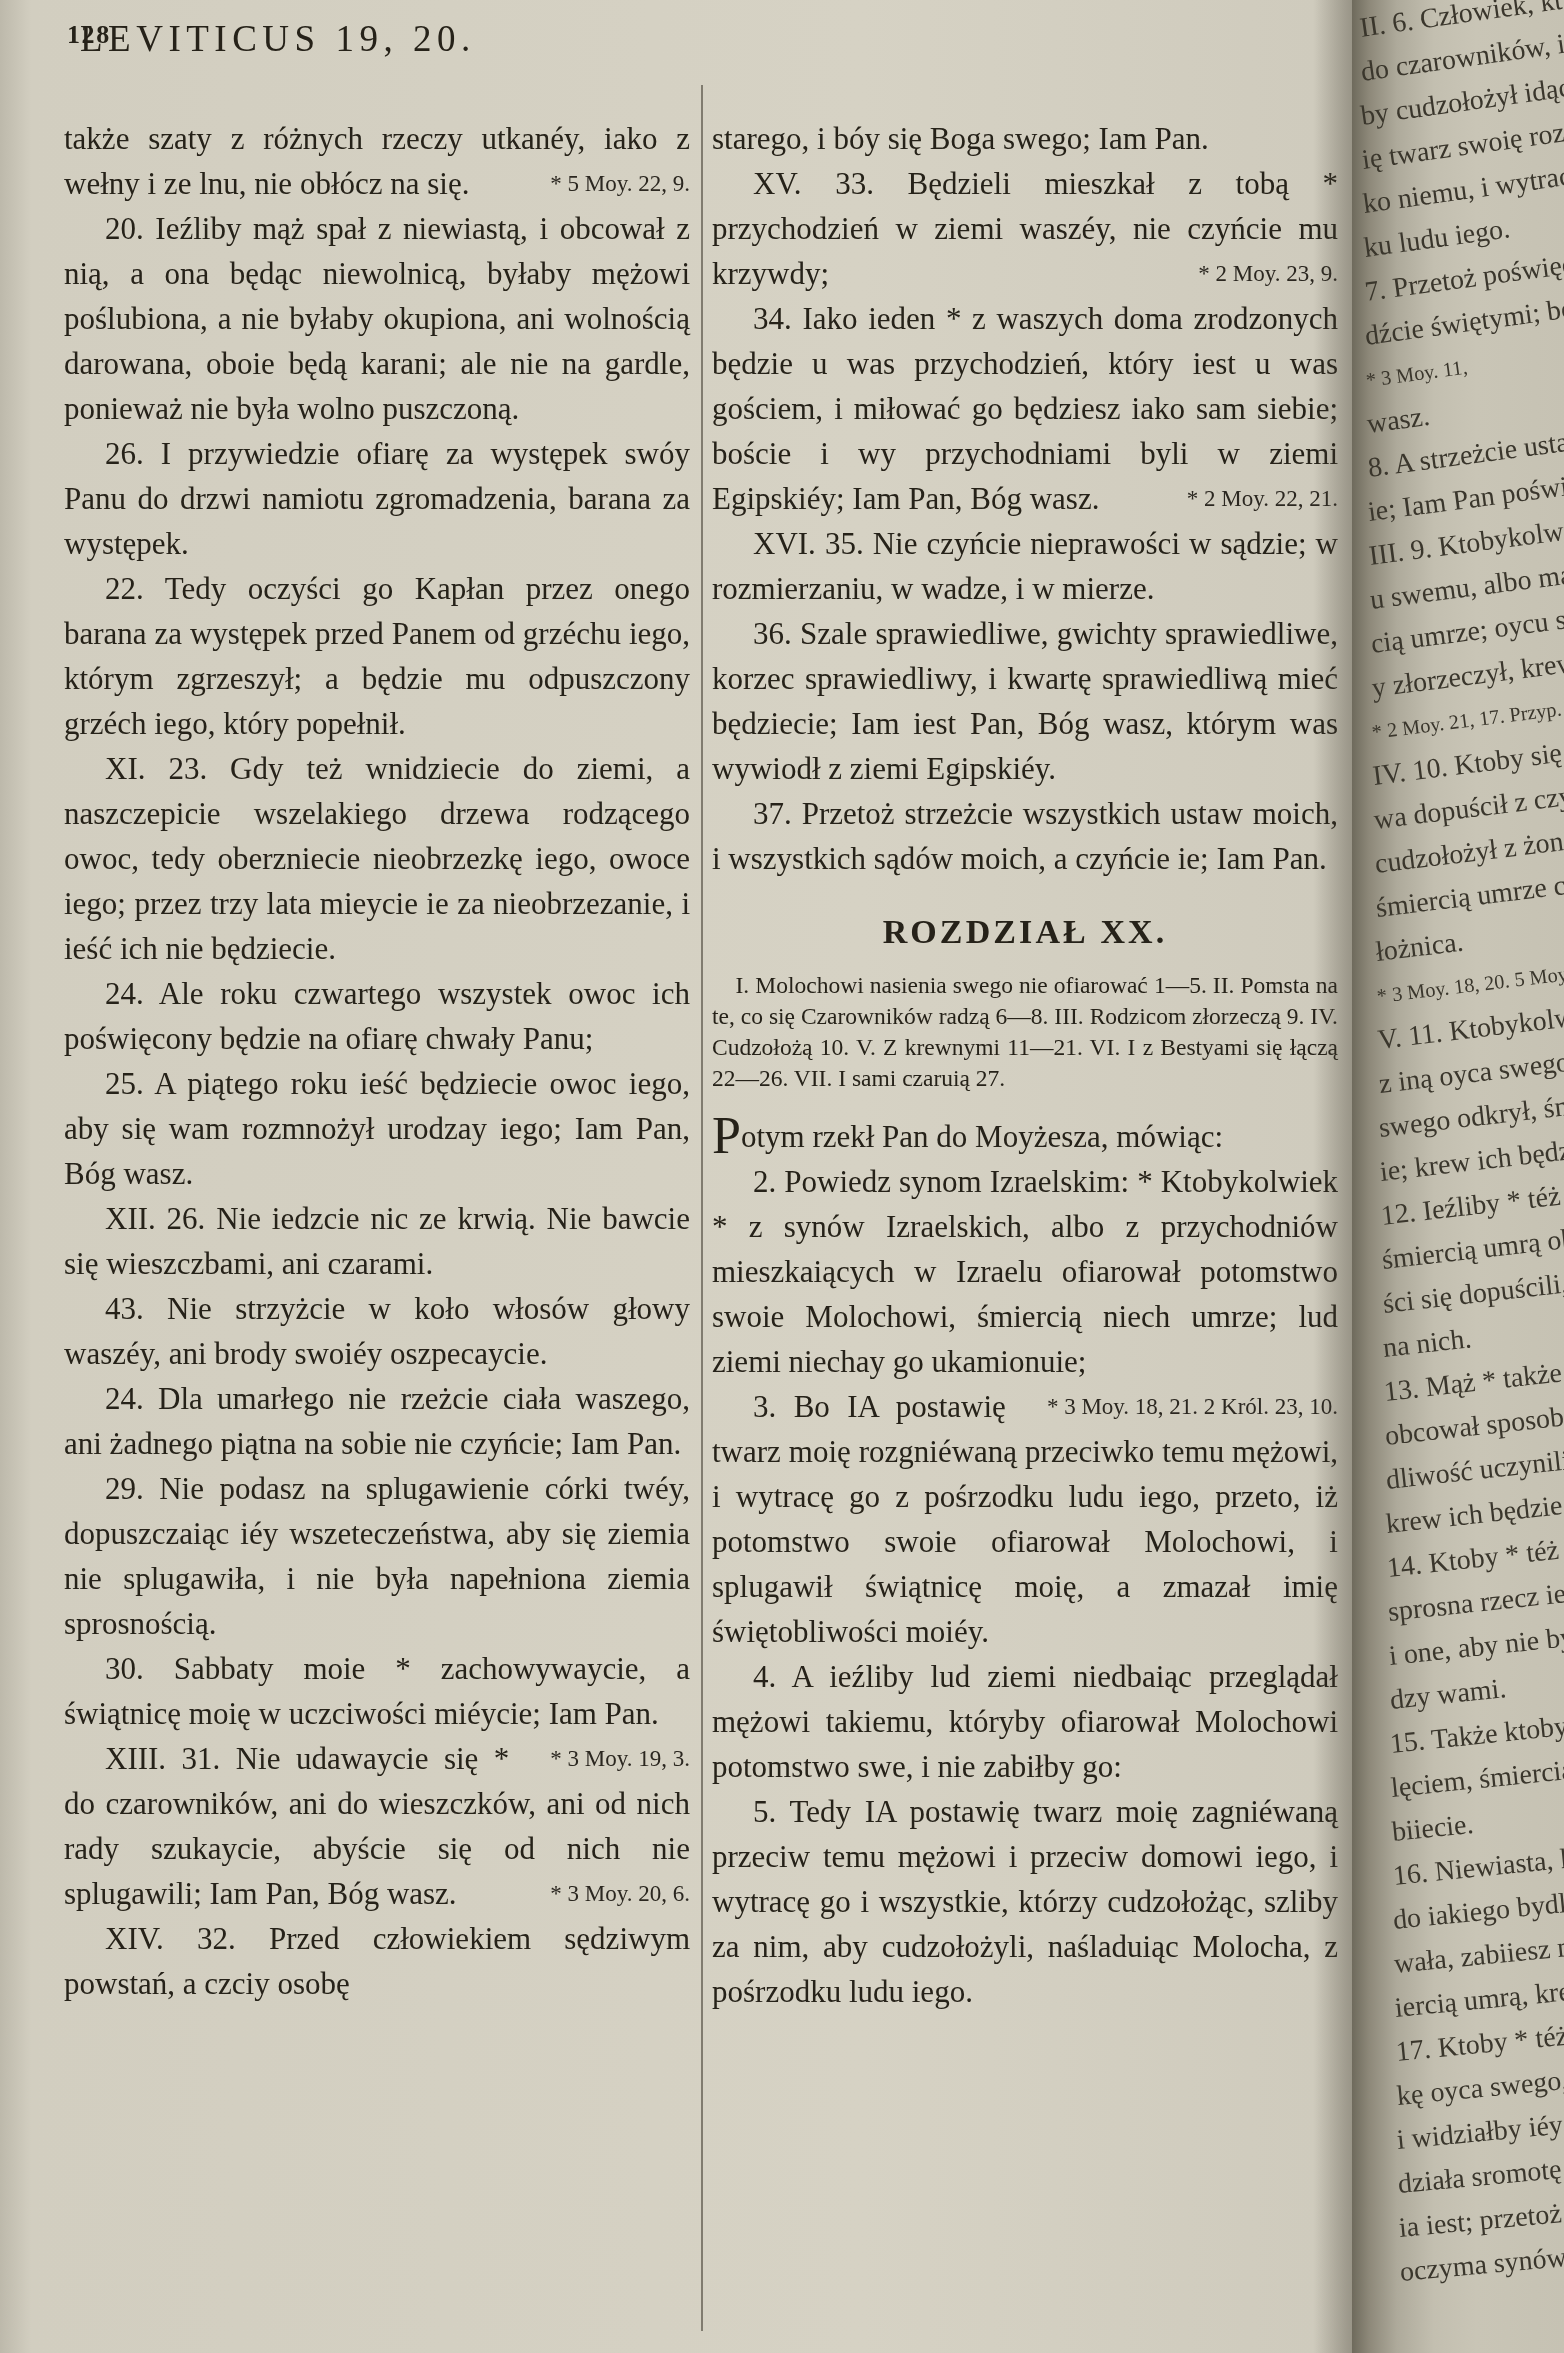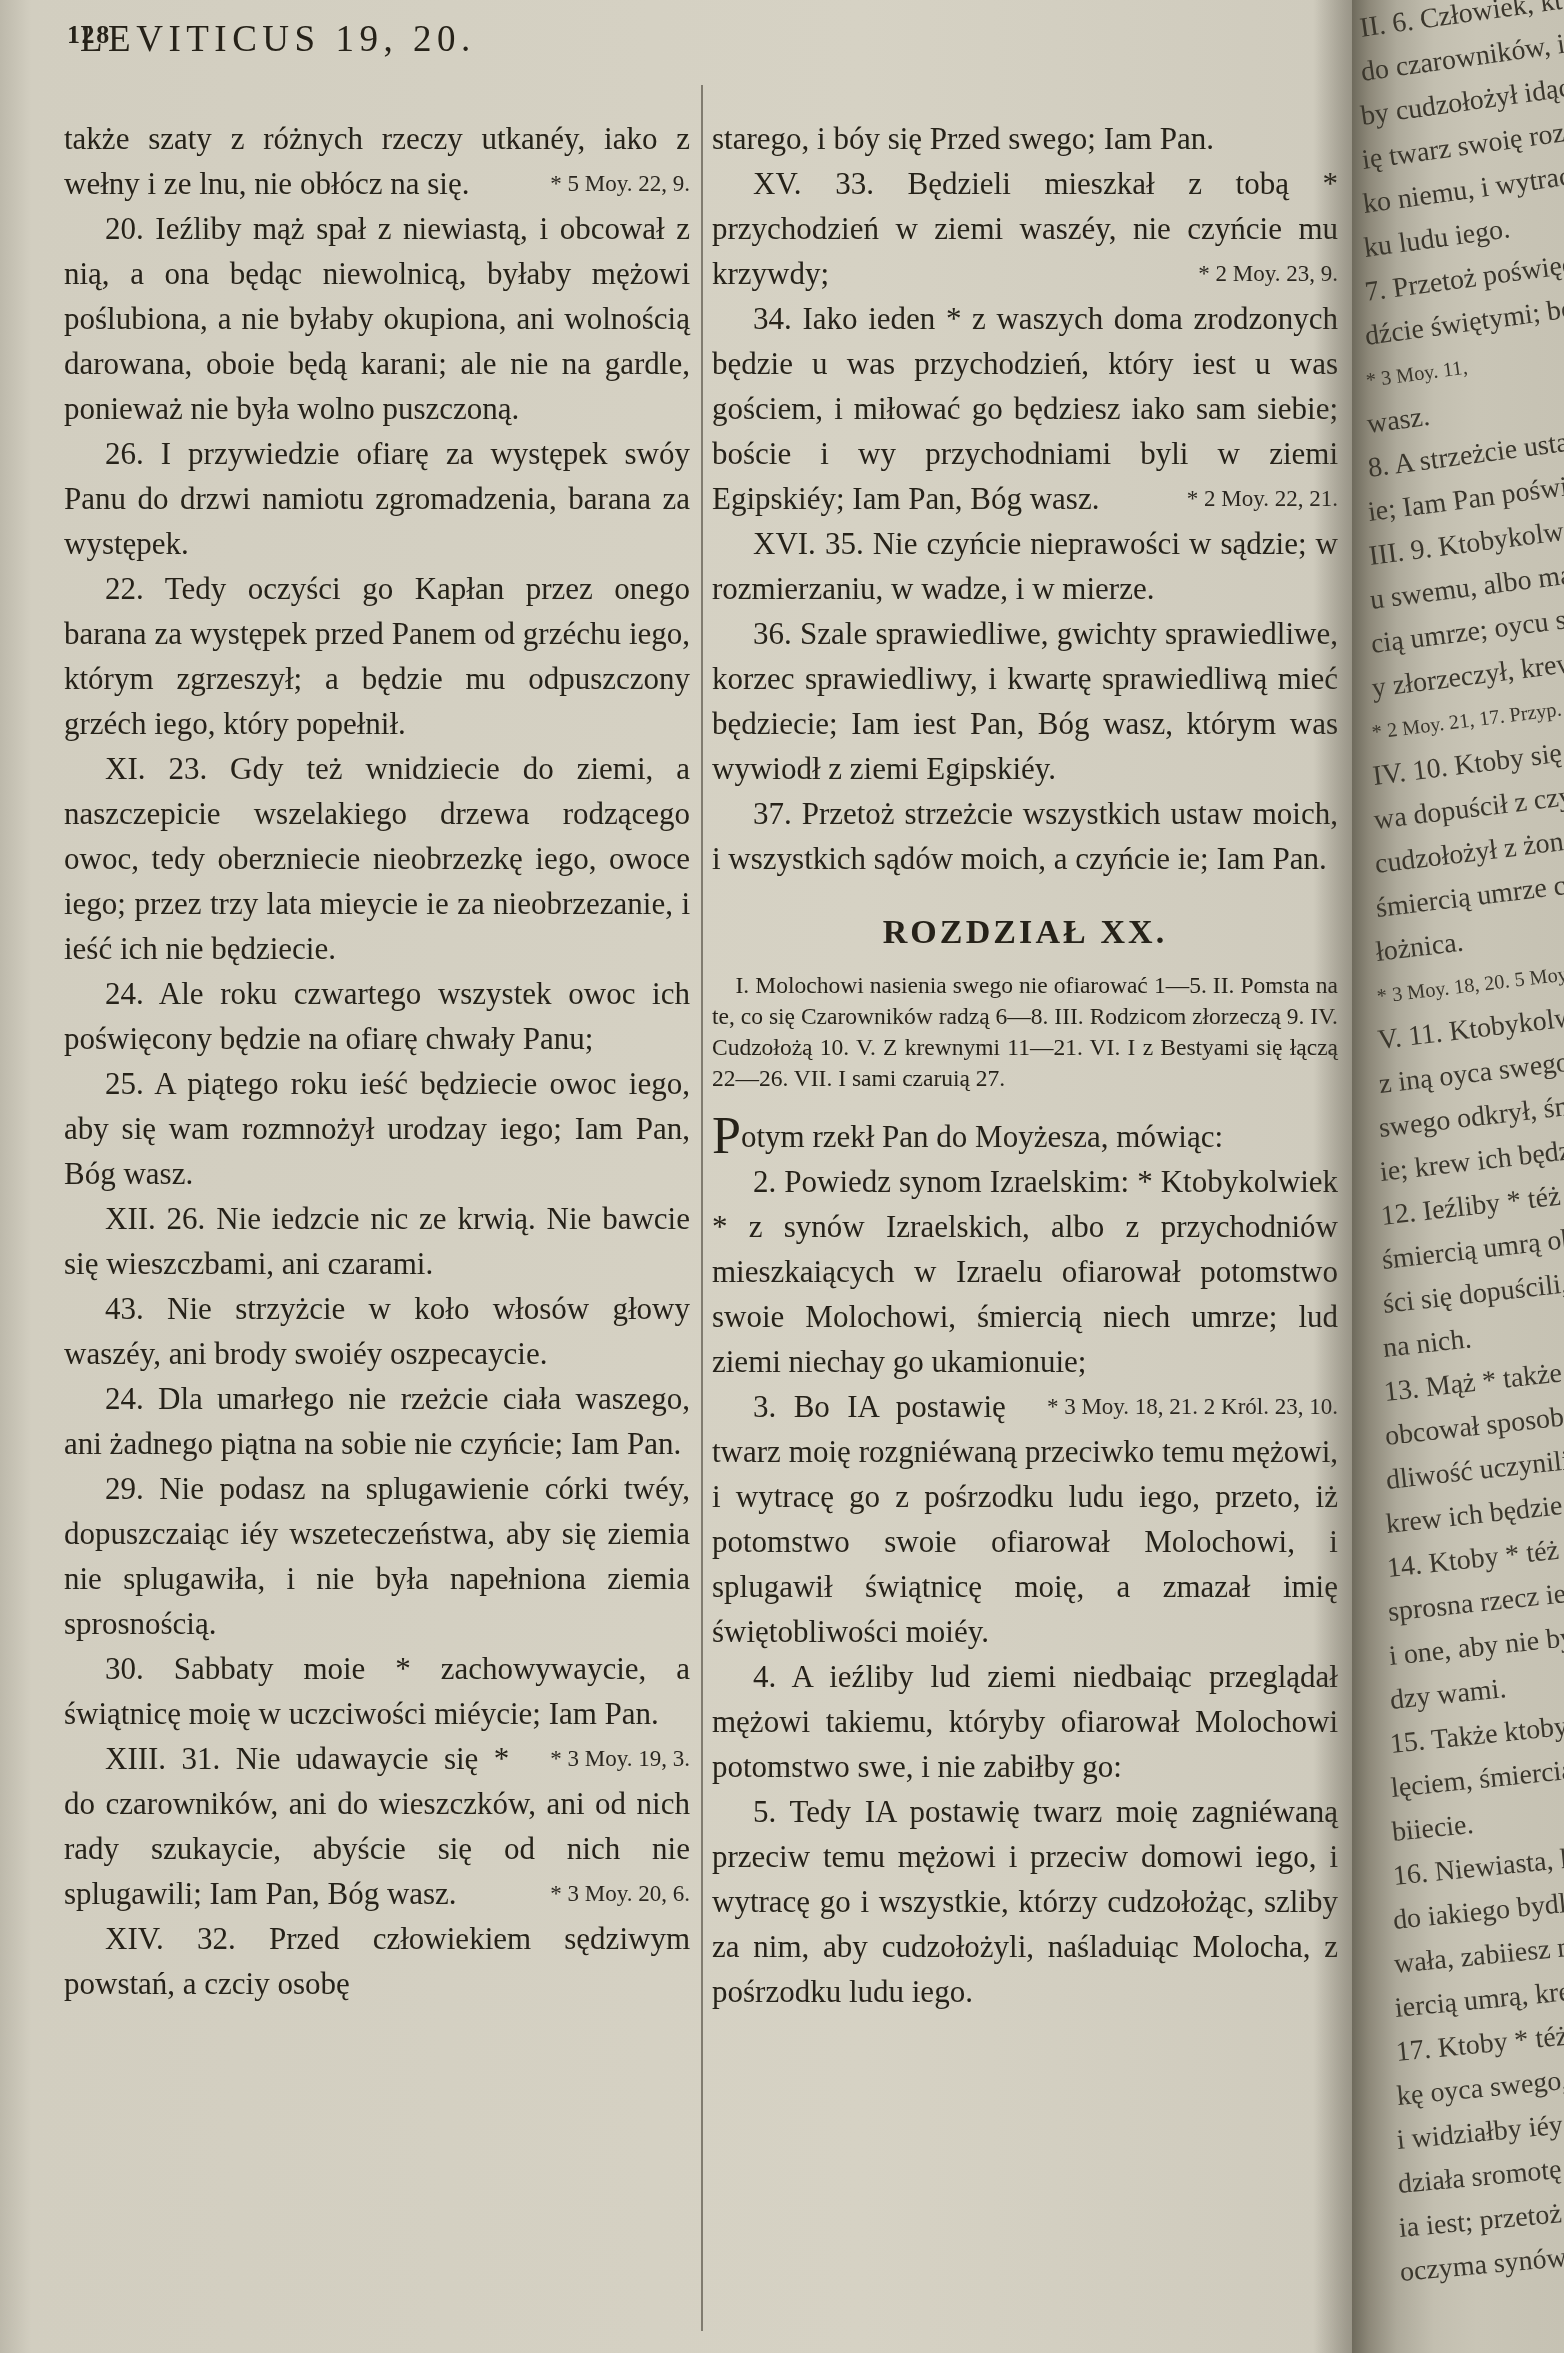--- a/index.html
+++ b/index.html
@@ -76,21 +76,21 @@
         <p class="para verse">25. A piątego roku ieść będziecie owoc iego, aby się wam rozmnożył urodzay iego; Iam Pan, Bóg wasz.</p>
         <p class="para verse">XII. 26. Nie iedzcie nic ze krwią. Nie bawcie się wieszczbami, ani czarami.</p>
         <p class="para verse">43. Nie strzyżcie w koło włosów głowy waszéy, ani brody swoiéy oszpecaycie.</p>
         <p class="para verse">24. Dla umarłego nie rzeżcie ciała waszego, ani żadnego piątna na sobie nie czyńcie; Iam Pan.</p>
         <p class="para verse">29. Nie podasz na splugawienie córki twéy, dopuszczaiąc iéy wszeteczeństwa, aby się ziemia nie splugawiła, i nie była napełniona ziemia sprosnością.</p>
         <p class="para verse">30. Sabbaty moie * zachowywaycie, a świątnicę moię w uczciwości miéycie; Iam Pan.<span class="ref">* 3 Moy. 19, 3.</span></p>
         <p class="para verse">XIII. 31. Nie udawaycie się * do czarowników, ani do wieszczków, ani od nich rady szukaycie, abyście się od nich nie splugawili; Iam Pan, Bóg wasz.<span class="ref">* 3 Moy. 20, 6.</span></p>
         <p class="para verse">XIV. 32. Przed człowiekiem sędziwym powstań, a czciy osobę</p>
       </div>
     <div class="col col-right">
-        <p class="para cont">starego, i bóy się Przed swego; Iam Pan.</p>
+        <p class="para cont">starego, i bóy się Boga swego; Iam Pan.</p>
         <p class="para verse">XV. 33. Będzieli mieszkał z tobą * przychodzień w ziemi waszéy, nie czyńcie mu krzywdy;<span class="ref">* 2 Moy. 23, 9.</span></p>
         <p class="para verse">34. Iako ieden * z waszych doma zrodzonych będzie u was przychodzień, który iest u was gościem, i miłować go będziesz iako sam siebie; boście i wy przychodniami byli w ziemi Egipskiéy; Iam Pan, Bóg wasz.<span class="ref">* 2 Moy. 22, 21.</span></p>
         <p class="para verse">XVI. 35. Nie czyńcie nieprawości w sądzie; w rozmierzaniu, w wadze, i w mierze.</p>
         <p class="para verse">36. Szale sprawiedliwe, gwichty sprawiedliwe, korzec sprawiedliwy, i kwartę sprawiedliwą mieć będziecie; Iam iest Pan, Bóg wasz, którym was wywiodł z ziemi Egipskiéy.</p>
         <p class="para verse">37. Przetoż strzeżcie wszystkich ustaw moich, i wszystkich sądów moich, a czyńcie ie; Iam Pan.</p>
         <p class="para heading">ROZDZIAŁ XX.</p>
         <p class="para summary">I. Molochowi nasienia swego nie ofiarować 1—5. II. Pomsta na te, co się Czarowników radzą 6—8. III. Rodzicom złorzeczą 9. IV. Cudzołożą 10. V. Z krewnymi 11—21. VI. I z Bestyami się łączą 22—26. VII. I sami czaruią 27.</p>
         <p class="para dropcap"><span class="initial">P</span>otym rzekł Pan do Moyżesza, mówiąc:</p>
         <p class="para verse">2. Powiedz synom Izraelskim: * Ktobykolwiek * z synów Izraelskich, albo z przychodniów mieszkaiących w Izraelu ofiarował potomstwo swoie Molochowi, śmiercią niech umrze; lud ziemi niechay go ukamionuie;<span class="ref">* 3 Moy. 18, 21. 2 Król. 23, 10.</span></p>
         <p class="para verse">3. Bo IA postawię twarz moię rozgniéwaną przeciwko temu mężowi, i wytracę go z pośrzodku ludu iego, przeto, iż potomstwo swoie ofiarował Molochowi, i splugawił świątnicę moię, a zmazał imię świętobliwości moiéy.</p>

